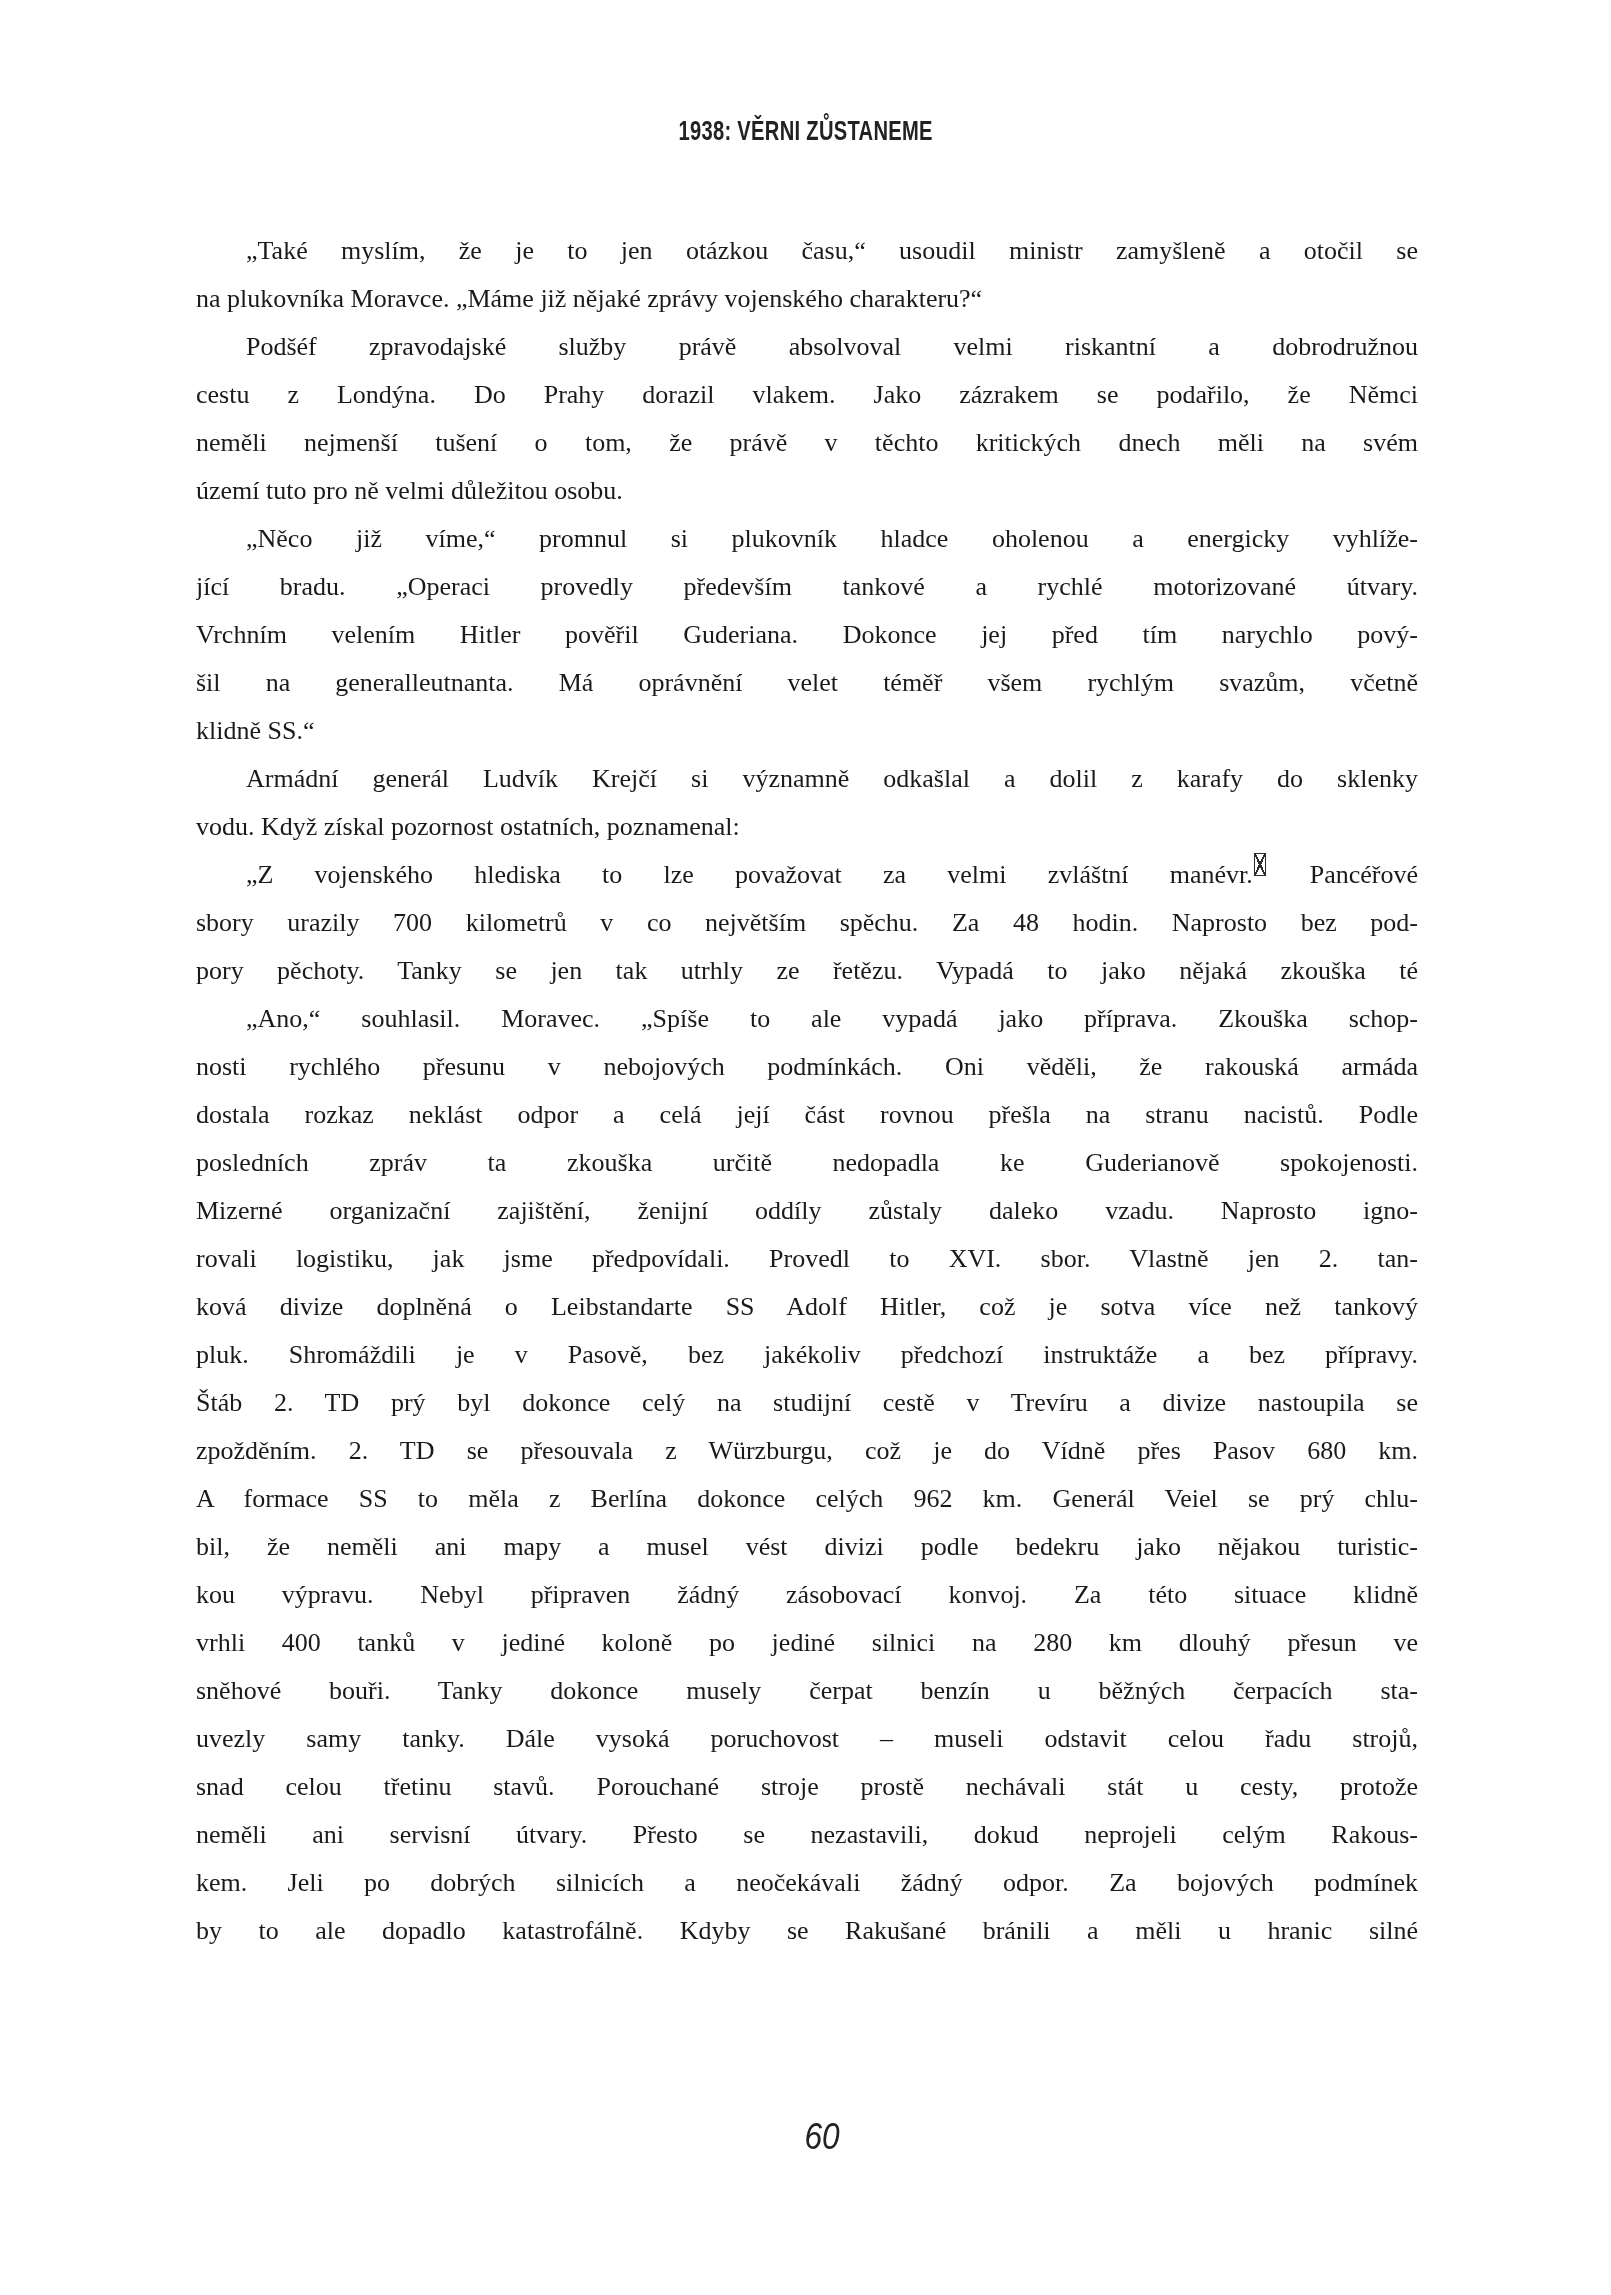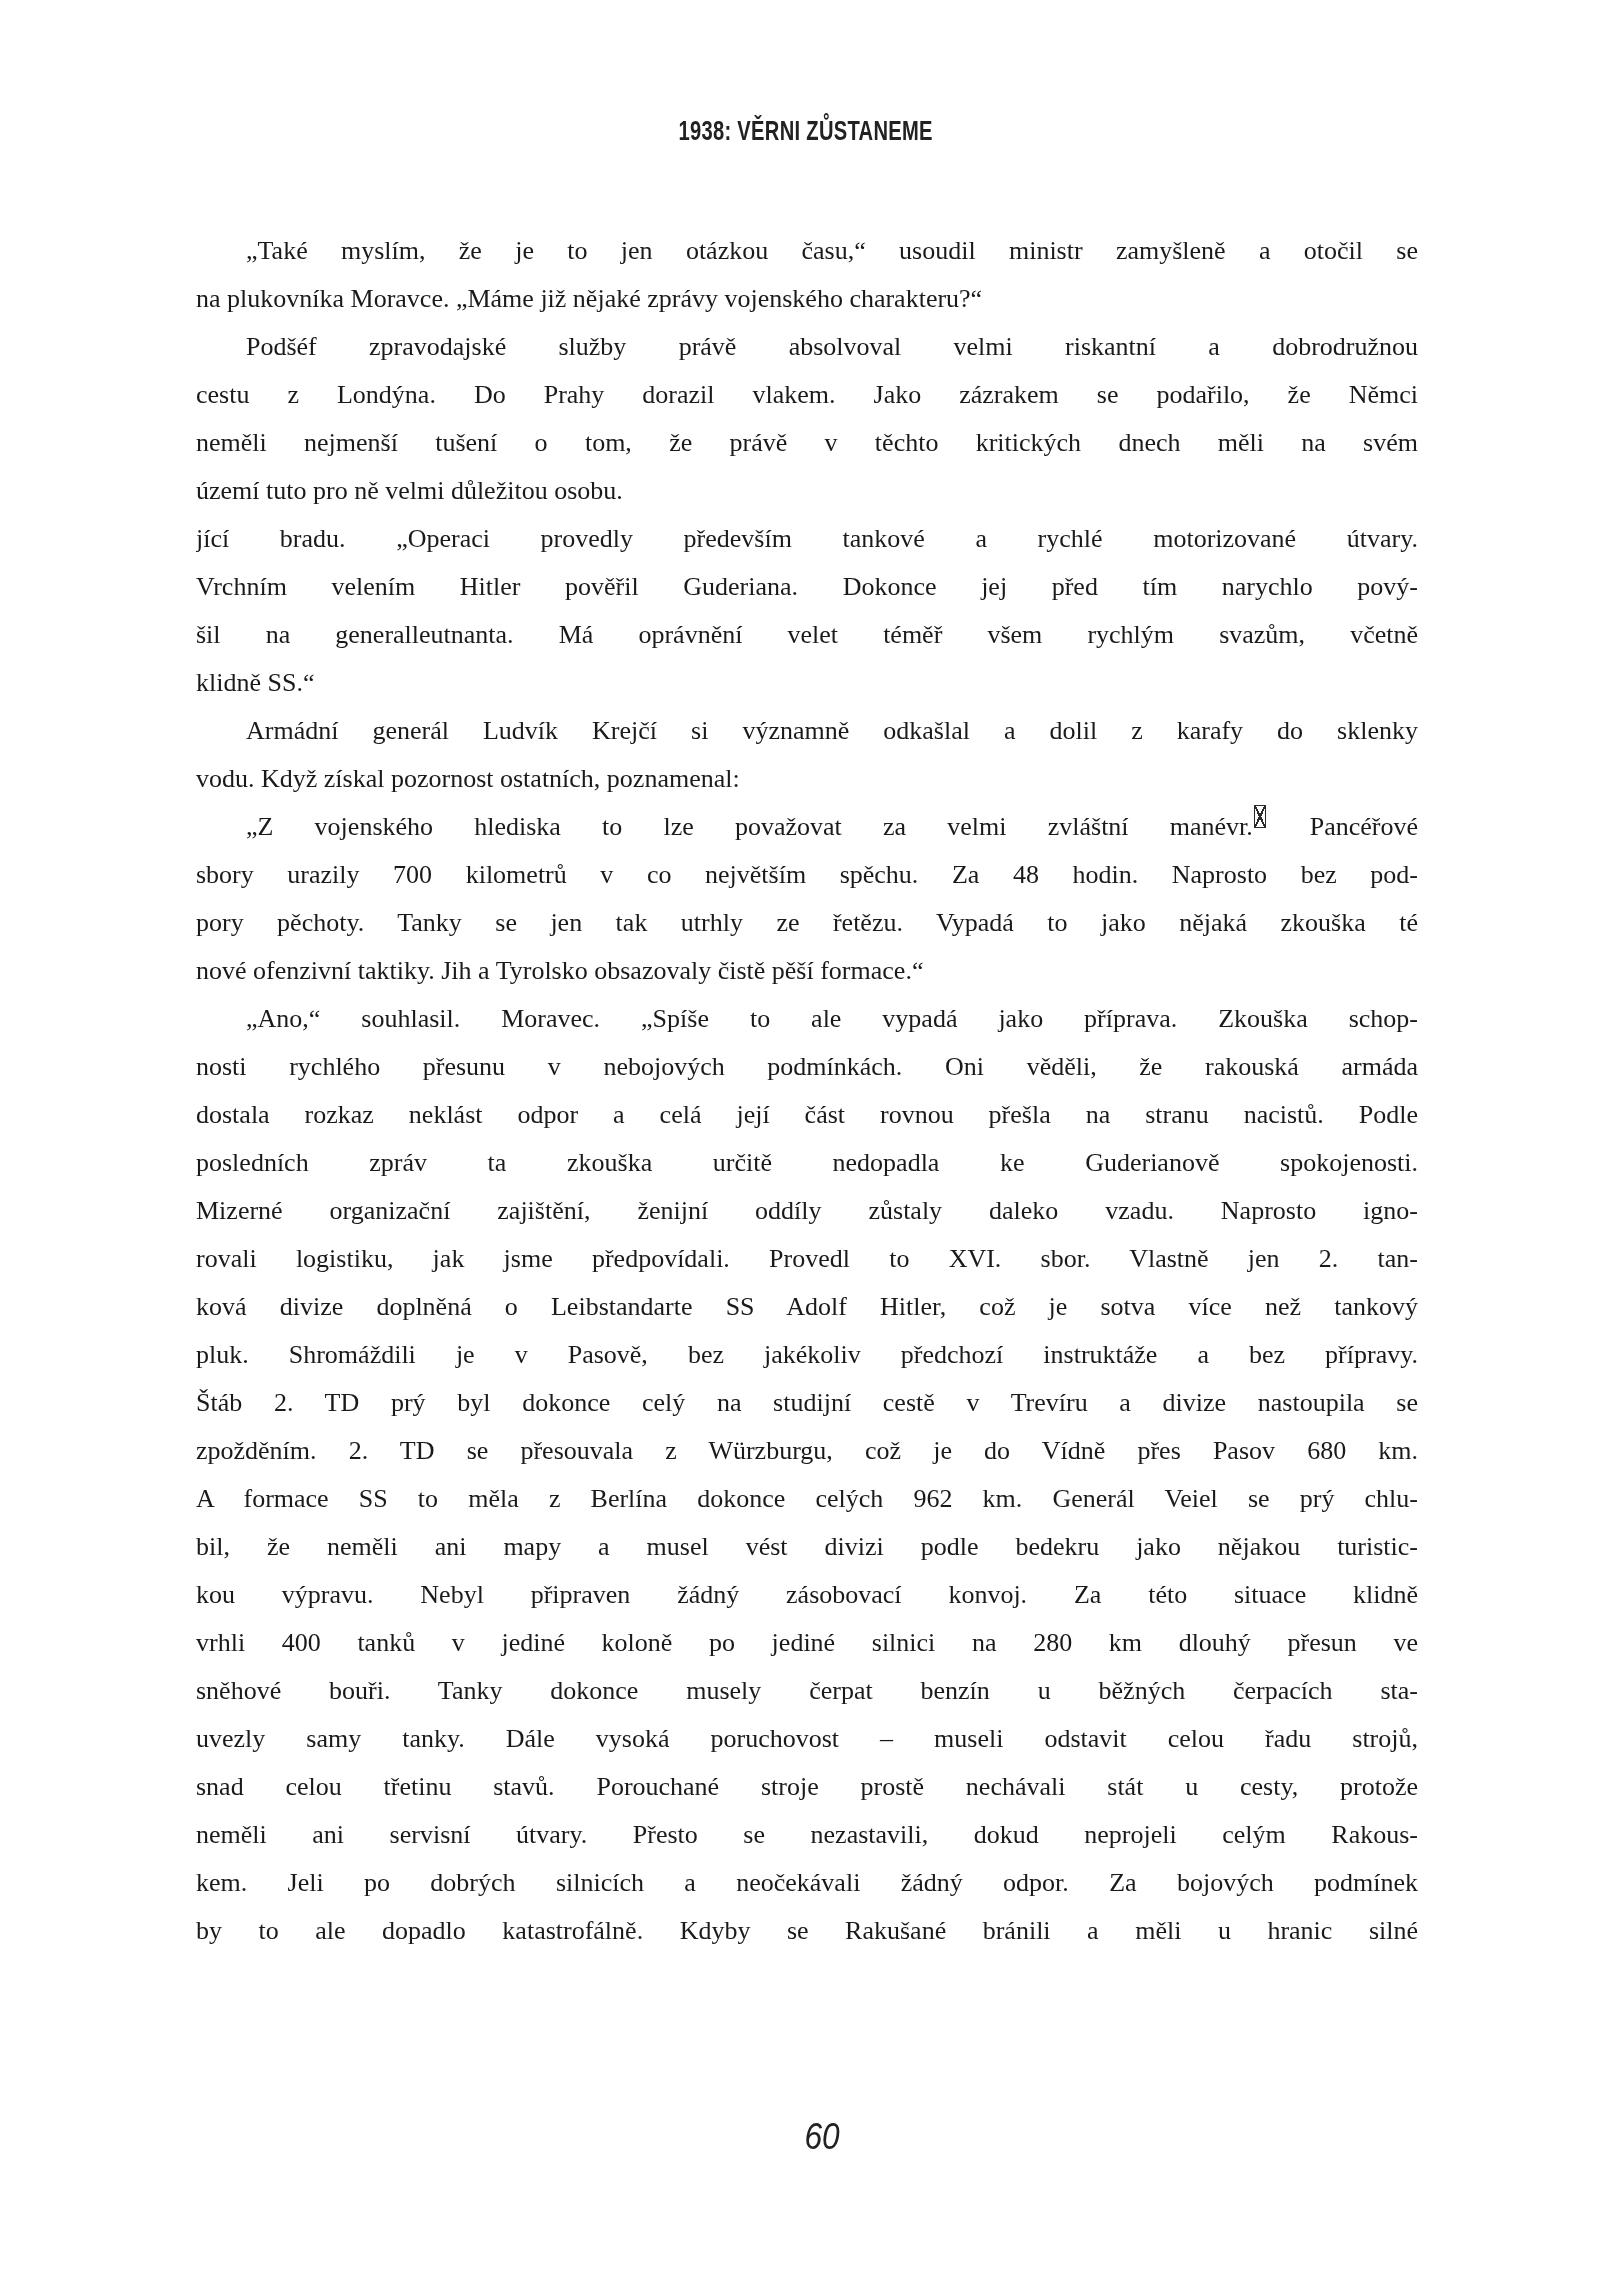--- a/index.html
+++ b/index.html
@@ -93,30 +93,30 @@
     <span class="hdr-inner">1938: VĚRNI ZŮSTANEME</span>
   </div>
 
   <div class="text-block" id="text-block">
       <div class="line indent">„Také myslím, že je to jen otázkou času,“ usoudil ministr zamyšleně a otočil se</div>
       <div class="line short">na plukovníka Moravce. „Máme již nějaké zprávy vojenského charakteru?“</div>
       <div class="line indent">Podšéf zpravodajské služby právě absolvoval velmi riskantní a dobrodružnou</div>
       <div class="line">cestu z Londýna. Do Prahy dorazil vlakem. Jako zázrakem se podařilo, že Němci</div>
       <div class="line">neměli nejmenší tušení o tom, že právě v těchto kritických dnech měli na svém</div>
       <div class="line short">území tuto pro ně velmi důležitou osobu.</div>
+      <div class="line indent">„Něco již víme,“ promnul si plukovník hladce oholenou a energicky vyhlíže-</div>
       <div class="line">jící bradu. „Operaci provedly především tankové a rychlé motorizované útvary.</div>
       <div class="line">Vrchním velením Hitler pověřil Guderiana. Dokonce jej před tím narychlo pový-</div>
       <div class="line">šil na generalleutnanta. Má oprávnění velet téměř všem rychlým svazům, včetně</div>
       <div class="line short">klidně SS.“</div>
       <div class="line indent">Armádní generál Ludvík Krejčí si významně odkašlal a dolil z karafy do sklenky</div>
       <div class="line short">vodu. Když získal pozornost ostatních, poznamenal:</div>
       <div class="line indent">„Z vojenského hlediska to lze považovat za velmi zvláštní manévr.<span class="notdef"></span> Pancéřové</div>
       <div class="line">sbory urazily 700 kilometrů v co největším spěchu. Za 48 hodin. Naprosto bez pod-</div>
       <div class="line">pory pěchoty. Tanky se jen tak utrhly ze řetězu. Vypadá to jako nějaká zkouška té</div>
-      <div class="line short">nové ofenzivní taktiky. Jih a Tyrolsko obsazovaly čistě pěší formace.“</div>
       <div class="line indent">„Ano,“ souhlasil. Moravec. „Spíše to ale vypadá jako příprava. Zkouška schop-</div>
       <div class="line">nosti rychlého přesunu v nebojových podmínkách. Oni věděli, že rakouská armáda</div>
       <div class="line">dostala rozkaz neklást odpor a celá její část rovnou přešla na stranu nacistů. Podle</div>
       <div class="line">posledních zpráv ta zkouška určitě nedopadla ke Guderianově spokojenosti.</div>
       <div class="line">Mizerné organizační zajištění, ženijní oddíly zůstaly daleko vzadu. Naprosto igno-</div>
       <div class="line">rovali logistiku, jak jsme předpovídali. Provedl to XVI. sbor. Vlastně jen 2. tan-</div>
       <div class="line">ková divize doplněná o Leibstandarte SS Adolf Hitler, což je sotva více než tankový</div>
       <div class="line">pluk. Shromáždili je v Pasově, bez jakékoliv předchozí instruktáže a bez přípravy.</div>
       <div class="line">Štáb 2. TD prý byl dokonce celý na studijní cestě v Trevíru a divize nastoupila se</div>
       <div class="line">zpožděním. 2. TD se přesouvala z Würzburgu, což je do Vídně přes Pasov 680 km.</div>

